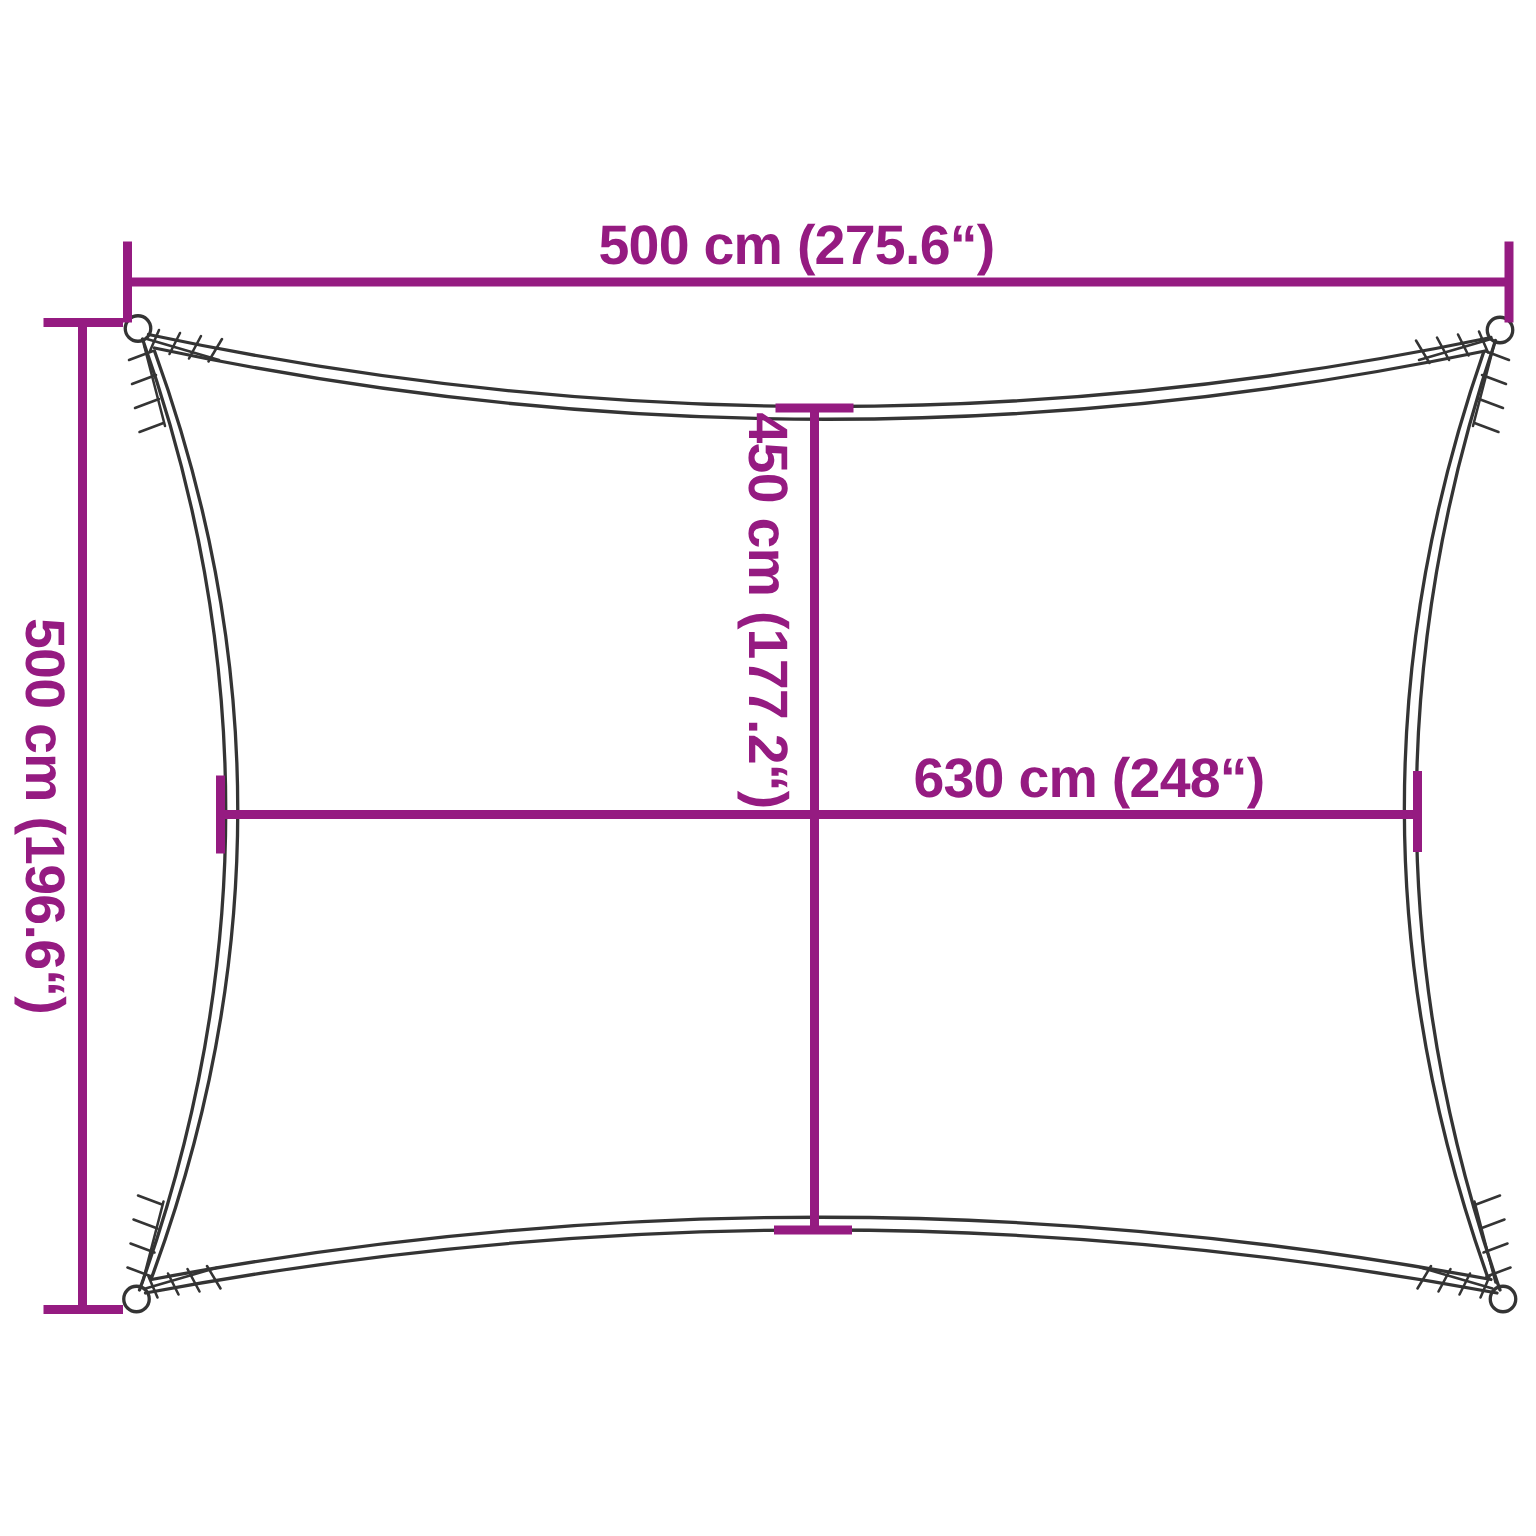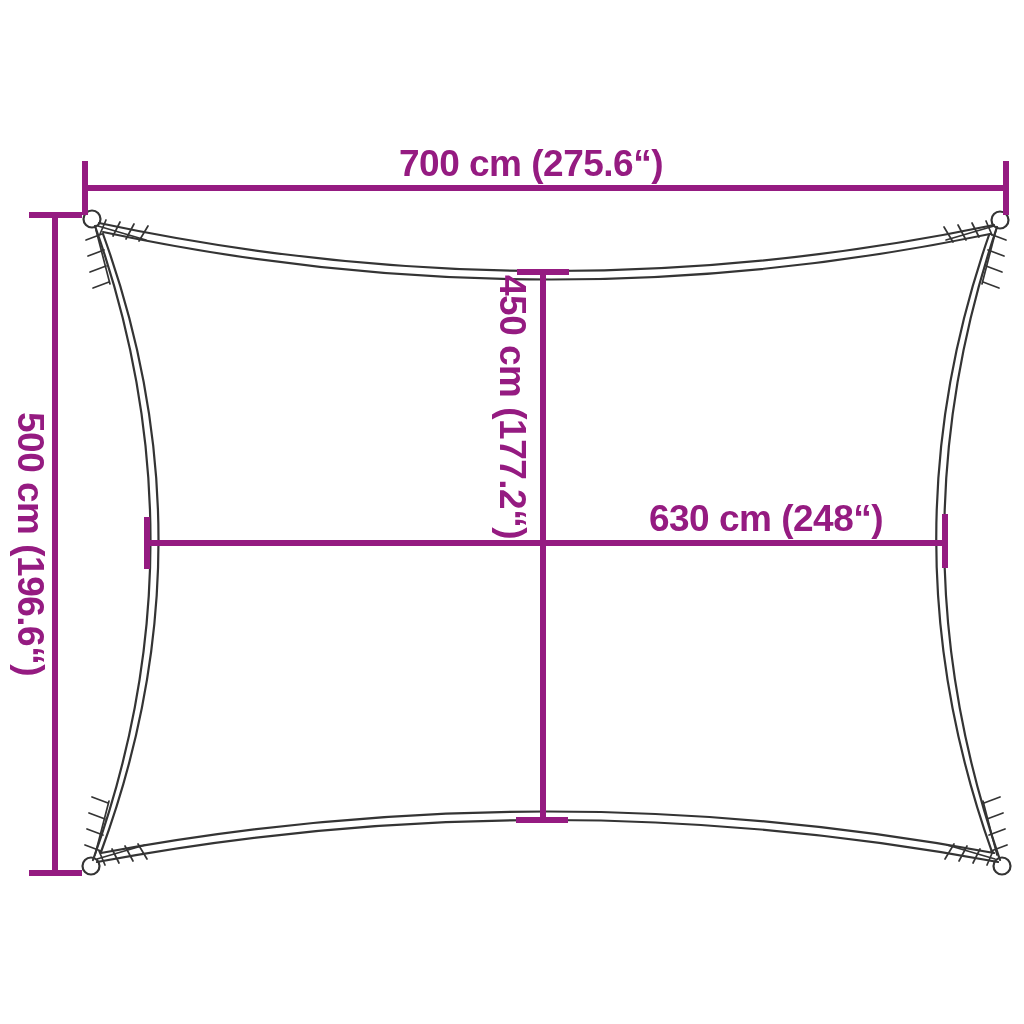--- a/index.html
+++ b/index.html
@@ -126,21 +126,21 @@
       <line class="dim-stroke" x1="517" y1="272" x2="569" y2="272"></line>
       <line class="dim-stroke" x1="516" y1="820" x2="568" y2="820"></line>
     </g>
     <g>
       <line class="dim-stroke" x1="147" y1="543" x2="945" y2="543"></line>
       <line class="dim-stroke" x1="147" y1="517" x2="147" y2="569"></line>
       <line class="dim-stroke" x1="945" y1="514" x2="945" y2="568"></line>
     </g>
   </svg>
 
-  <div class="dim-label h-center" style="left:531px; top:145px;">700 cm (275.6“)</div>
+  <div class="dim-label h-center" style="left:531px; top:145px;">500 cm (275.6“)</div>
 
   <div class="dim-label v-rotated" style="left:30px; top:544px;">500 cm (196.6“)</div>
 
   <div class="dim-label v-rotated" style="left:512px; top:407px;">450 cm (177.2“)</div>
 
-  <div class="dim-label h-center" style="left:726px; top:500px;margin-left:40px;">630 cm (248“)</div>
+  <div class="dim-label h-center" style="left:726px; top:500px;">630 cm (248“)</div>
 
 </div>
 
 </body></html>

